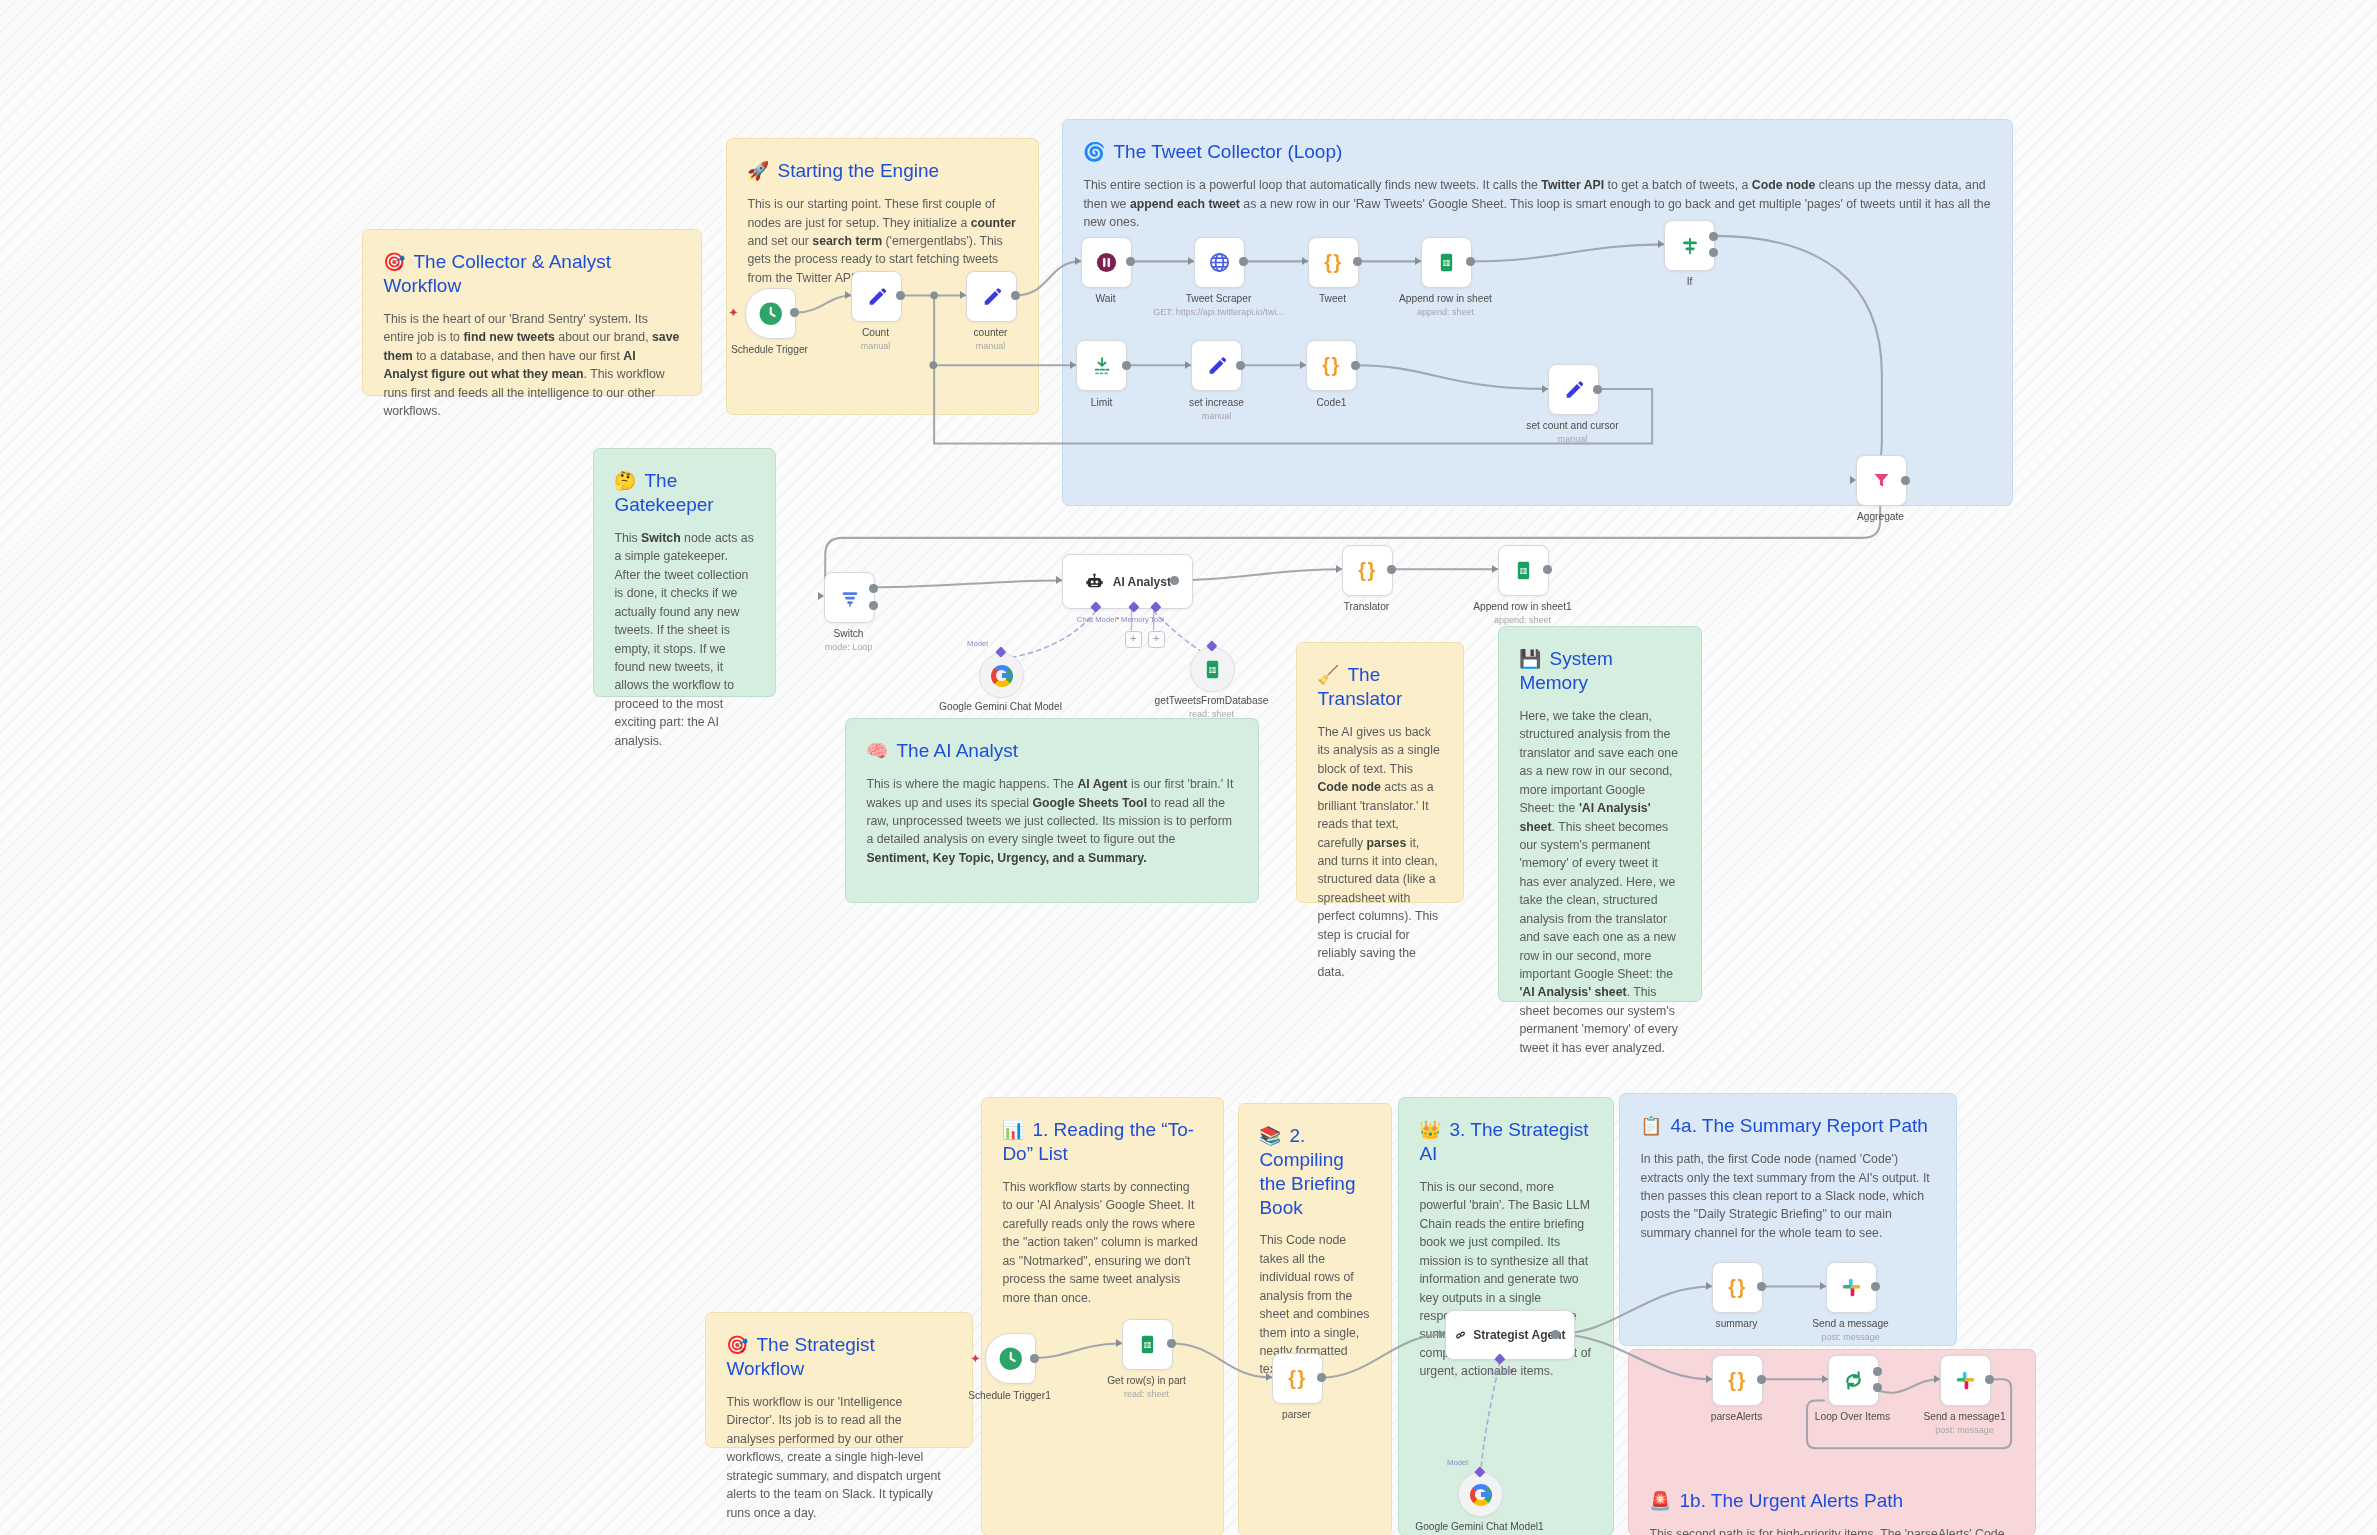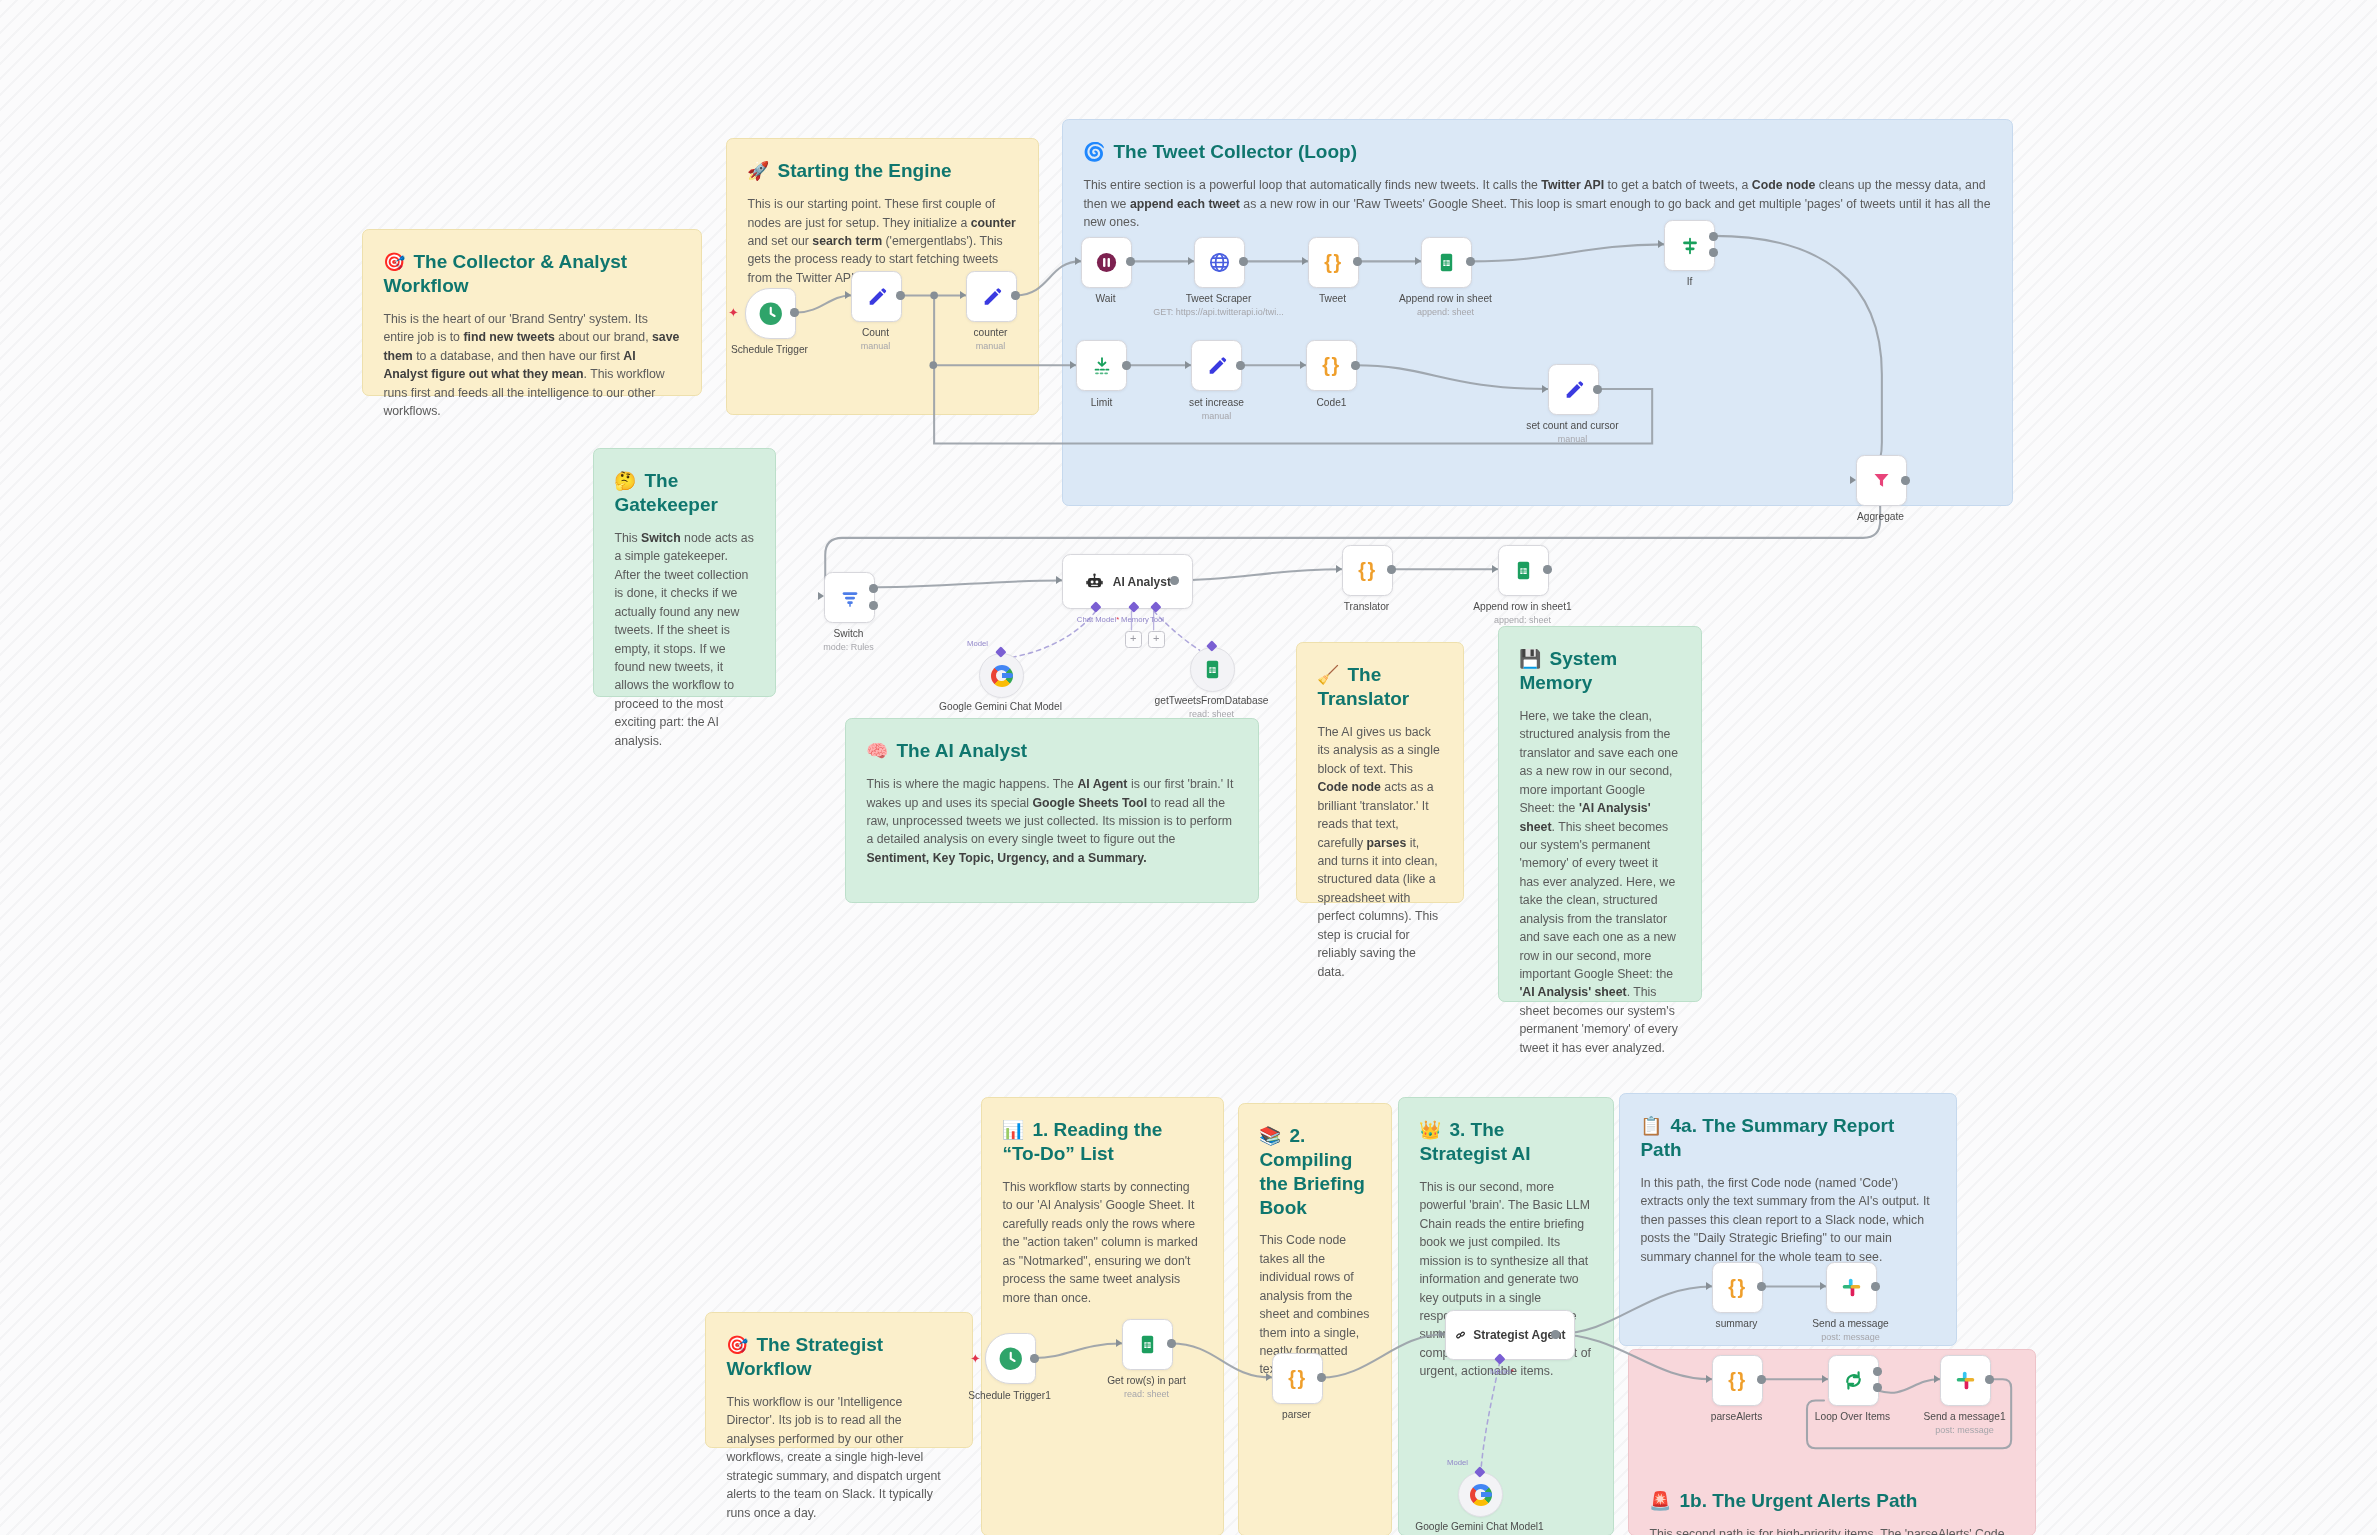--- a/index.html
+++ b/index.html
@@ -7,21 +7,21 @@
     font-family:"Liberation Sans",sans-serif;
     background:
       repeating-linear-gradient(135deg, rgba(110,115,125,0.05) 0 2.1px, transparent 2.1px 11px),
       #fbfbfc;}
   
   .note{position:absolute;border-radius:6.8px;padding:20.4px 20.4px;box-sizing:border-box;z-index:1;}
   .note.yellow{background:#fbefcb;border:0.9px solid #eee0ad;}
   .note.blue{background:#dbe8f6;border:0.9px solid #c6d9ee;}
   .note.green{background:#d5eedf;border:0.9px solid #bcdfca;}
   .note.pink{background:#f8d7db;border:0.9px solid #eec3c9;}
-  .note-title{font-size:19px;font-weight:700;color:#0f766e;line-height:1.25;margin-bottom:12px;}
+  .note-title{font-size:19px;font-weight:400;color:#1d4ed8;line-height:1.25;margin-bottom:12px;}
   .note-title .emoji{font-size:18px;margin-right:7.7px;}
   .note-body{font-size:12.3px;color:#5b5b5b;line-height:1.5;}
   .note-body b{color:#404040;}
   
   #edges{position:absolute;inset:0;z-index:2;}
   .edge{stroke:#9aa1a8;stroke-width:2.4;fill:none;stroke-linecap:round;opacity:.92;}
   .edge.dash{stroke:#a79fd8;stroke-width:1.8;stroke-dasharray:5 5;}
   .edge.stub{stroke:#b4addc;stroke-width:1.5;}
   
   .node{position:absolute;background:#fff;border:1.1px solid #d7d7dc;border-radius:8.5px;
@@ -262,21 +262,21 @@
       <div class="port-in" style="left: 1850px; top: 476px;"></div>
       <div class="port-out" style="left: 1901px; top: 476px;"></div>
       <div class="node " style="left: 824px; top: 572px; width: 49px; height: 49px;">
         <svg width="22" height="22" viewBox="0 0 24 24">
           <rect x="4" y="5.6" width="16" height="3" rx="1.5" fill="#4d7de8"></rect>
           <rect x="6.5" y="10.6" width="11" height="3" rx="1.5" fill="#4d7de8"></rect>
           <rect x="9" y="15.6" width="6" height="3" rx="1.5" fill="#4d7de8"></rect>
           <rect x="11.2" y="18" width="1.6" height="3.5" fill="#4d7de8"></rect>
         </svg>
       </div>
-      <div class="node-label" style="left: 776px; top: 628px;"><span>Switch</span><span class="node-sub">mode: Rules</span></div>
+      <div class="node-label" style="left: 776px; top: 628px;"><span>Switch</span><span class="node-sub">mode: Loop</span></div>
       <div class="port-in" style="left: 818px; top: 592px;"></div>
       <div class="port-out" style="left: 869px; top: 584px;"></div>
       <div class="port-out" style="left: 869px; top: 601px;"></div>
       <div class="node wide" style="left: 1062px; top: 554px; width: 112px; height: 53px;">
         <svg width="21" height="21" viewBox="0 0 24 24">
           <rect x="4.5" y="8" width="15" height="10.5" rx="2.6" fill="#2d2d2d"></rect>
           <circle cx="9.3" cy="12.6" r="1.7" fill="#fff"></circle>
           <circle cx="14.7" cy="12.6" r="1.7" fill="#fff"></circle>
           <rect x="8" y="15.6" width="8" height="1.5" rx=".7" fill="#fff" opacity=".9"></rect>
           <rect x="11.2" y="4.8" width="1.6" height="3.2" fill="#2d2d2d"></rect>

